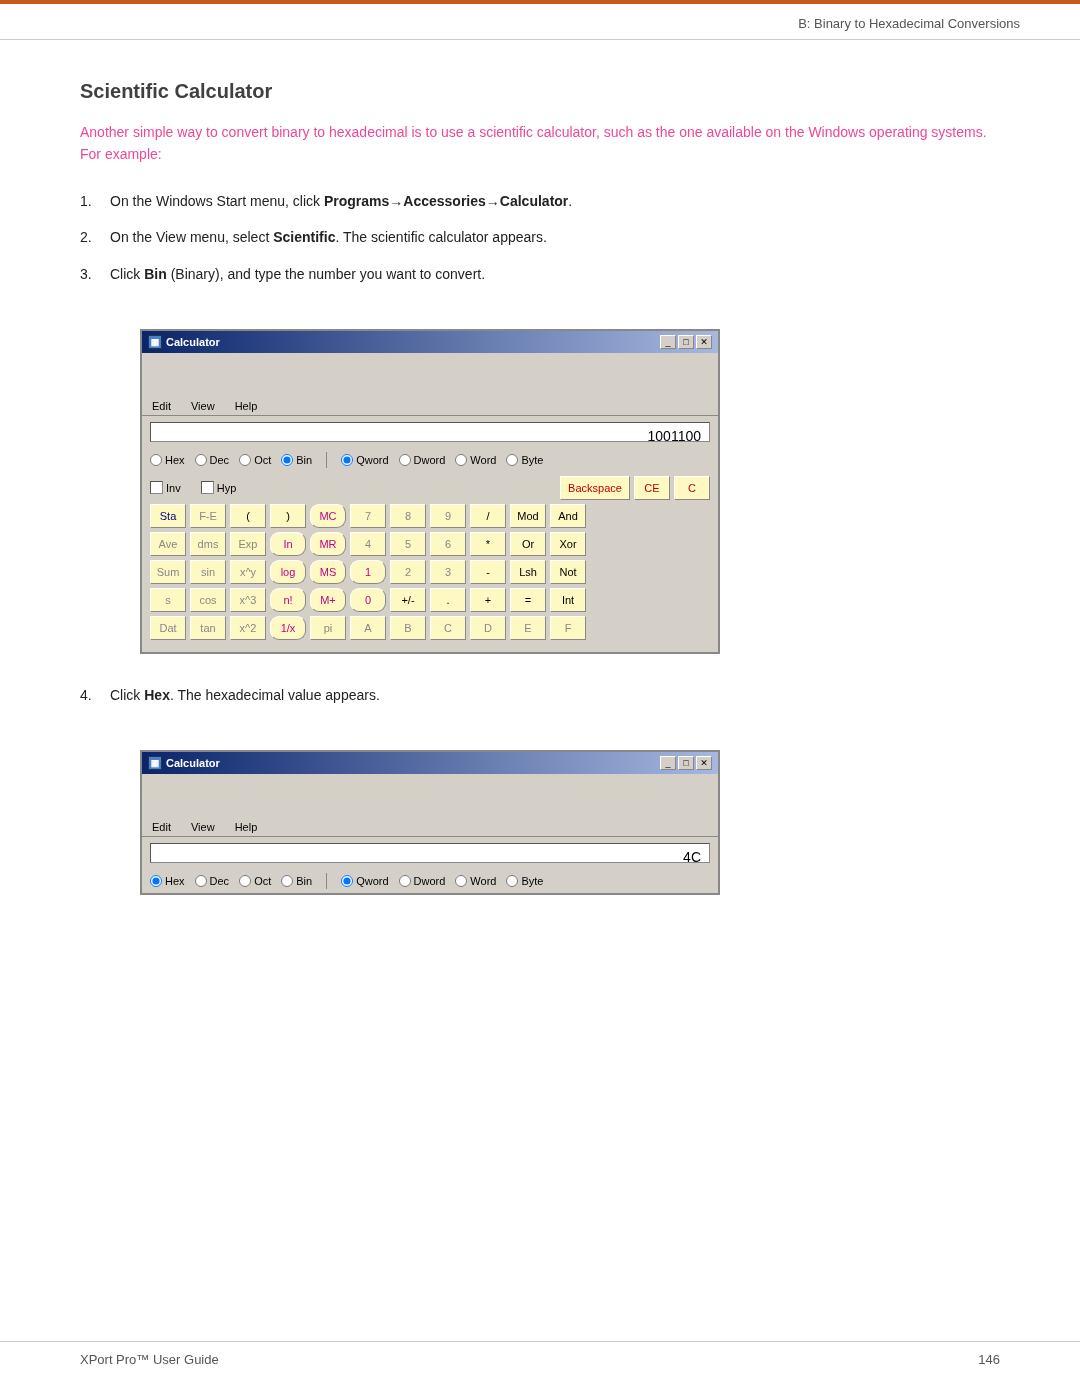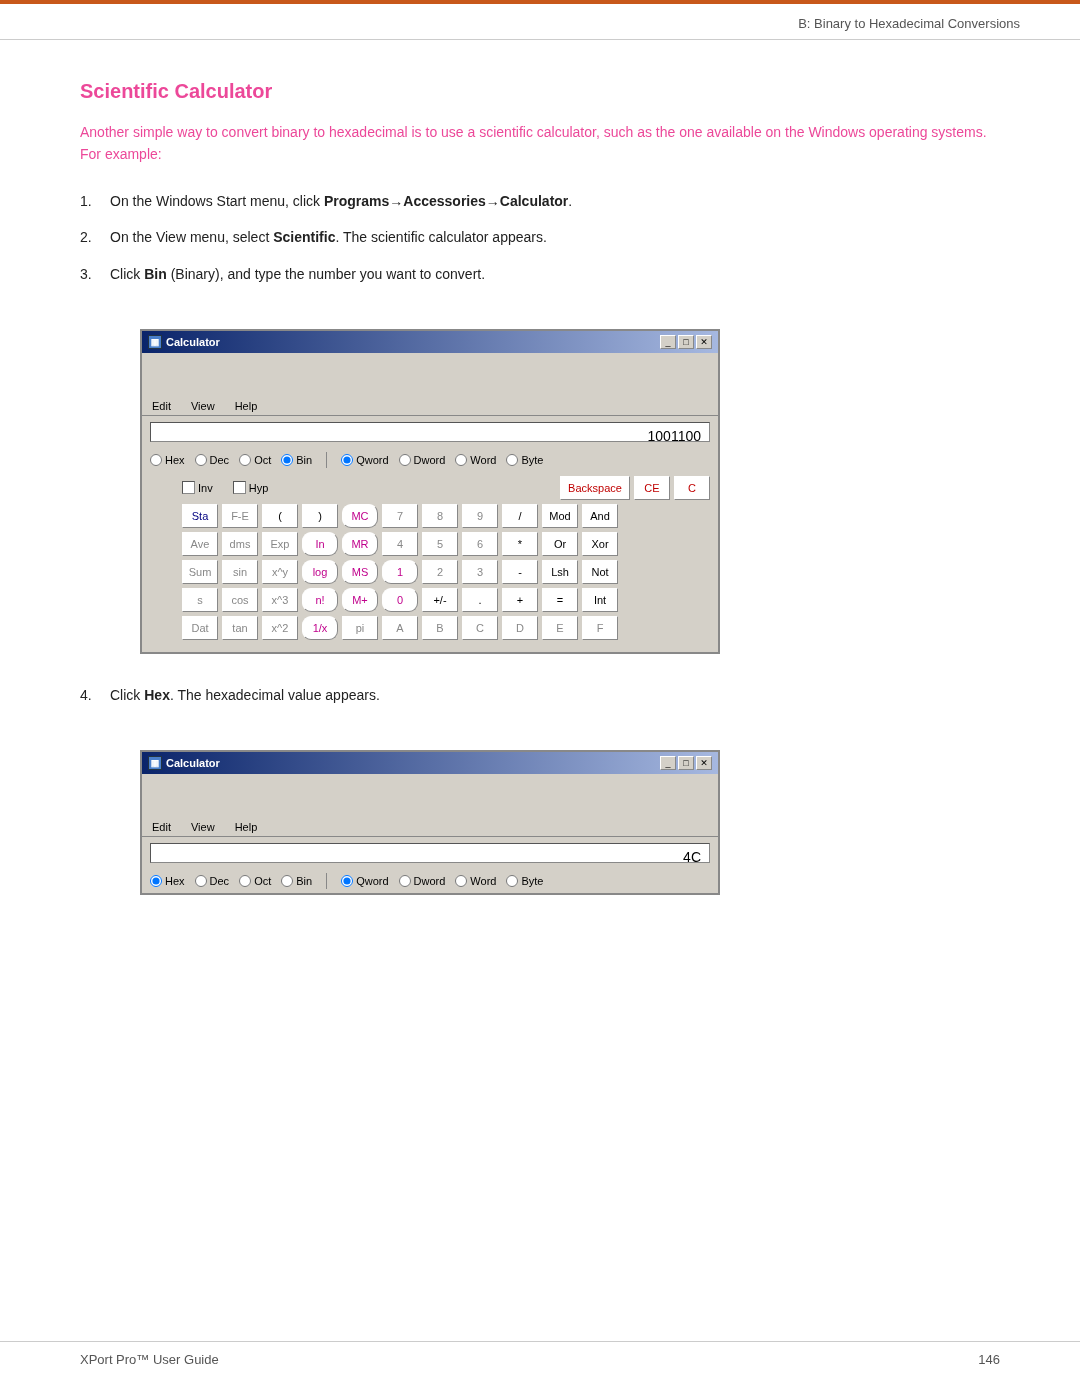--- a/index.html
+++ b/index.html
@@ -27,21 +27,21 @@
       color: #555;
       border-bottom: 1px solid #ccc;
     }
 
     .content {
       padding: 40px 80px 60px 80px;
     }
 
     .section-title {
       font-size: 20px;
-      color: #ec4899;
+      color: #404040;
       font-weight: bold;
       margin-bottom: 18px;
     }
 
     .intro-text {
       font-size: 14px;
       line-height: 1.6;
       margin-bottom: 24px;
       color: #ec4899;
     }
@@ -184,36 +184,35 @@
     }
 
     .calc-separator {
       width: 1px;
       height: 16px;
       background: #888;
       margin: 0 6px;
     }
 
     .calc-body {
-      padding: 4px 8px 8px 20px;
-      margin-left: 20px;
+      padding: 4px 8px 8px 8px;
     }
 
     .calc-row {
       display: flex;
       gap: 4px;
       margin-bottom: 4px;
       align-items: center;
     }
 
     .calc-btn {
       border: 1px solid #888;
       border-top-color: #fff;
       border-left-color: #fff;
-      background: #ffffff;
+      background: #fef9c3;
       height: 24px;
       min-width: 36px;
       font-size: 11px;
       cursor: pointer;
       display: flex;
       align-items: center;
       justify-content: center;
       padding: 0 4px;
     }
 

